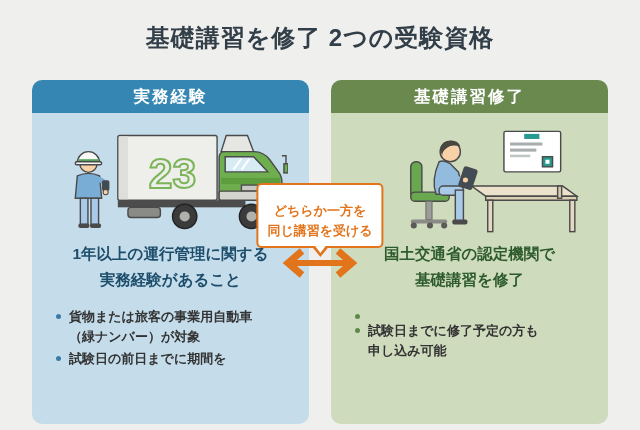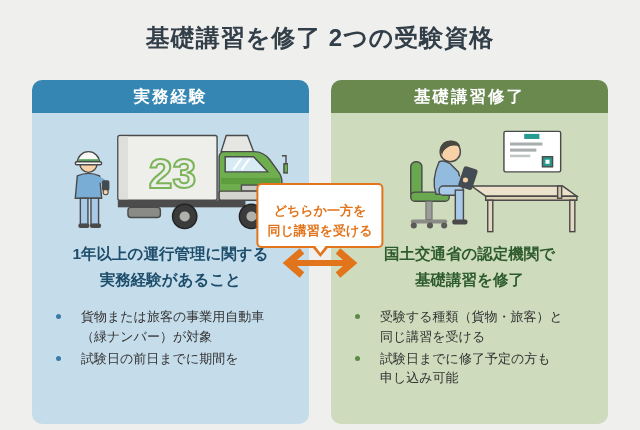--- a/index.html
+++ b/index.html
@@ -32,21 +32,21 @@
   .card-body{flex:1;}
   .card-left .card-body{background:var(--left-body-bg);}
   .card-right .card-body{background:var(--right-body-bg);}
   .illust{height:122px;display:flex;align-items:flex-end;justify-content:center;padding-top:0;}
   .main-claim{
     margin-top:6px;text-align:center;font-size:15.5px;font-weight:bold;line-height:26px;
   }
   .card-left .main-claim{color:var(--left-accent-text);}
   .card-right .main-claim{color:var(--right-accent-text);}
   .bullets{margin:14px 0 0 24px;list-style:none;font-size:13px;line-height:1.52;color:var(--bullet-text);}
-  .bullet{display:flex;gap:20px;margin-bottom:2px;}
+  .bullet{display:flex;gap:8px;margin-bottom:2px;font-weight:bold;}
   .dot{width:5px;height:5px;border-radius:50%;flex:none;margin-top:7px;}
   .card-left .dot{background:var(--left-dot);}
   .card-right .dot{background:var(--right-dot);}
   .bubble{
     position:absolute;top:183px;left:50%;transform:translateX(-50%);
     background:#ffffff;border:2px solid var(--orange-accent);border-radius:5px;
     color:var(--orange-accent);font-size:13px;font-weight:bold;line-height:1.55;
     padding:16px 9px 5px;text-align:center;white-space:nowrap;z-index:3;
   }
   .bubble::before{
@@ -177,24 +177,20 @@
             <circle cx="112" cy="52" r="3" fill="#f7d1a7" stroke="#4a4a4a" stroke-width="1"></circle>
           </svg>
         </div>
         <div class="main-claim">
           <div>国土交通省の認定機関で</div>
           <div>基礎講習を修了</div>
         </div>
         <ul class="bullets">
           <li class="bullet">
             <span class="dot"></span>
-            <span>
-              <div>受験する種類（貨物・旅客）と</div>
-              <div>同じ講習を受ける</div>
-            </span>
           </li>
           <li class="bullet">
             <span class="dot"></span>
             <span>
               <div>試験日までに修了予定の方も</div>
               <div>申し込み可能</div>
             </span>
           </li>
         </ul>
       </div>

